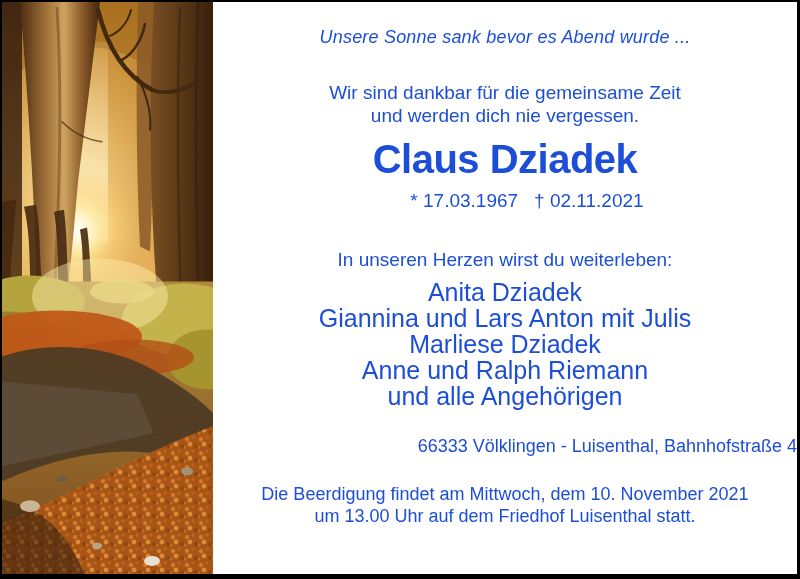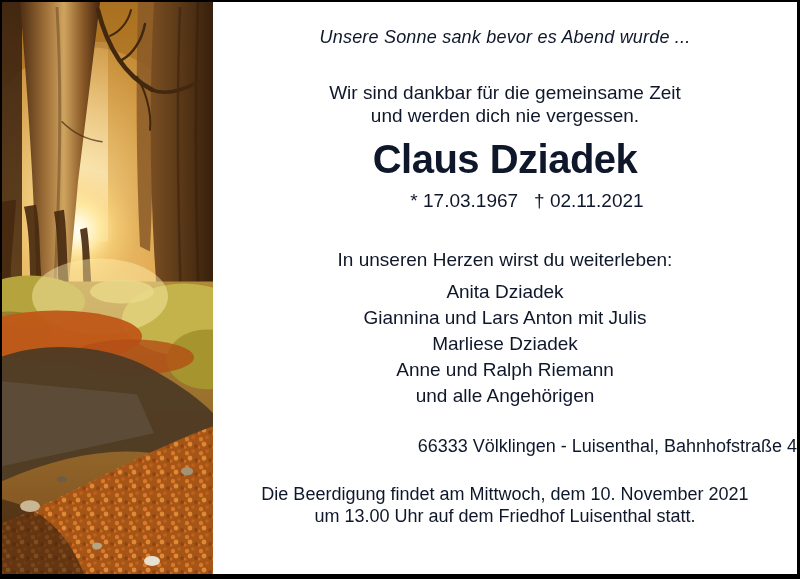--- a/index.html
+++ b/index.html
@@ -4,40 +4,40 @@
 <style>
   html,body{margin:0;padding:0;background:#ffffff;}
   .card{
     position:relative;
     width:800px;height:579px;
     box-sizing:border-box;
     border-style:solid;border-color:#000;
     border-width:2px 3px 5px 2px;
     background:#ffffff;
     font-family:"Liberation Sans","DejaVu Sans",sans-serif;
-    color:#0f172a;
+    color:#1d4ed8;
     overflow:hidden;
   }
   .photo{
     position:absolute;left:0;top:0;bottom:0;width:211px;
     overflow:hidden;
   }
   .photo svg{display:block;width:100%;height:100%;}
   .content{
     position:absolute;left:211px;top:0;right:0;bottom:0;
     background:#ffffff;
   }
   .line{position:absolute;left:0;right:0;text-align:center;white-space:nowrap;}
   .epigraph{top:25px;font-size:18px;font-style:italic;letter-spacing:.2px;}
   .intro{top:79px;font-size:19px;line-height:23px;}
   .deceased{top:132px;font-size:40px;font-weight:700;letter-spacing:-.5px;line-height:50px;text-align:center;}
   .dates{top:188px;font-size:19px;padding-left:44px;}
   .dates .death{margin-left:16px;}
   .lead{top:247px;font-size:19px;}
-  .mourners{top:277px;font-size:19px;line-height:26px;}
+  .mourners{top:277px;font-size:25px;line-height:26px;}
   .address{top:434px;font-size:18px;text-align:right;}
   .funeral{top:481px;font-size:18px;line-height:22px;}
   .footer{top:547px;font-size:18.5px;}
 </style>
 </head>
 <body>
 
 <div class="card">
 
   <div class="photo">

